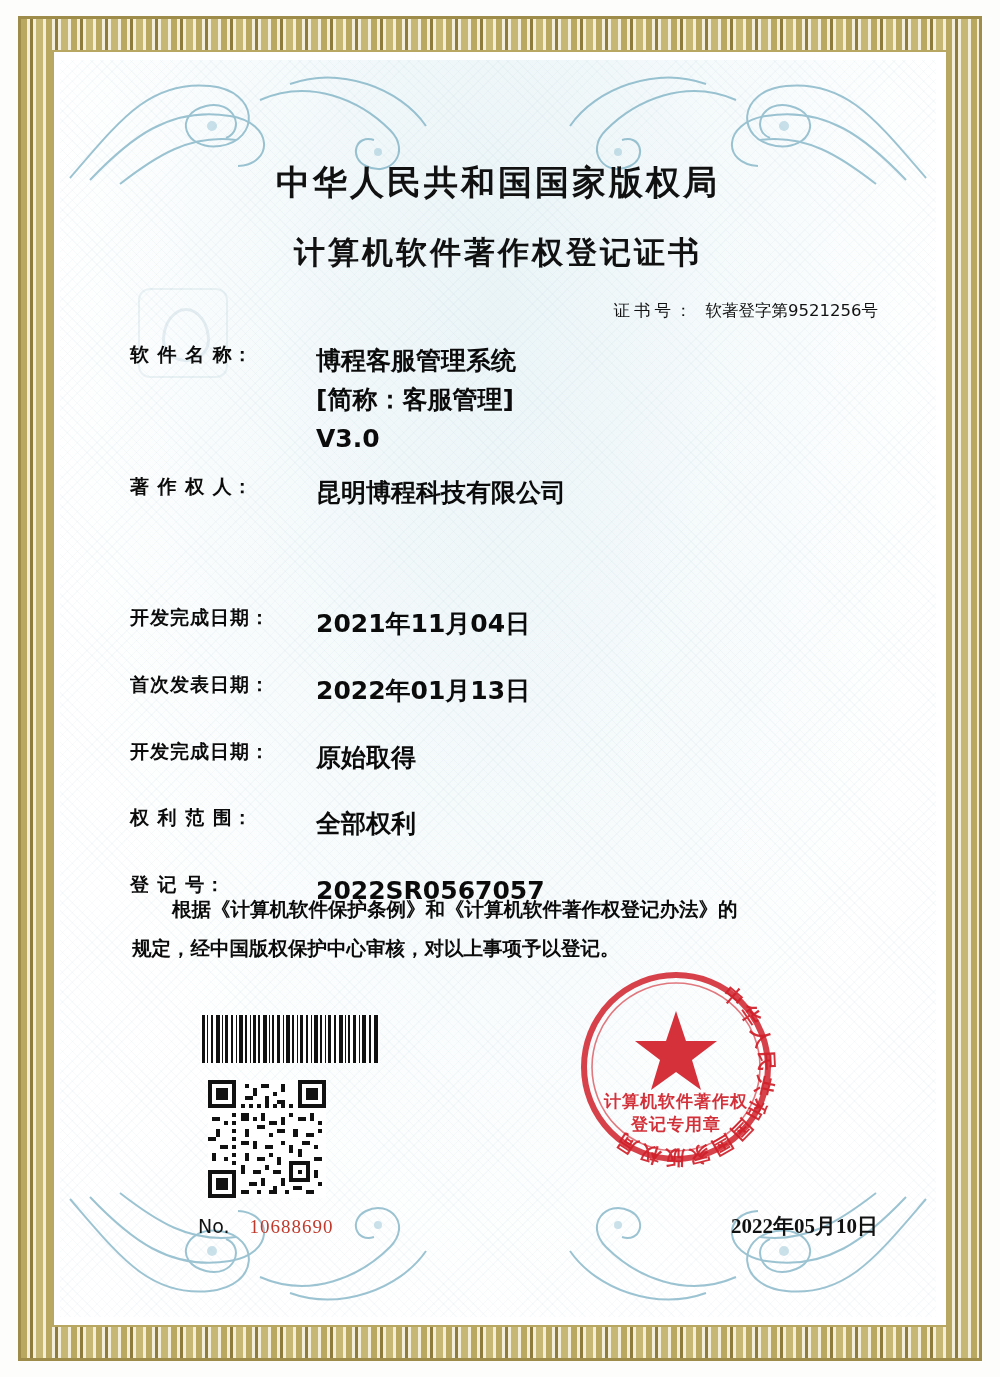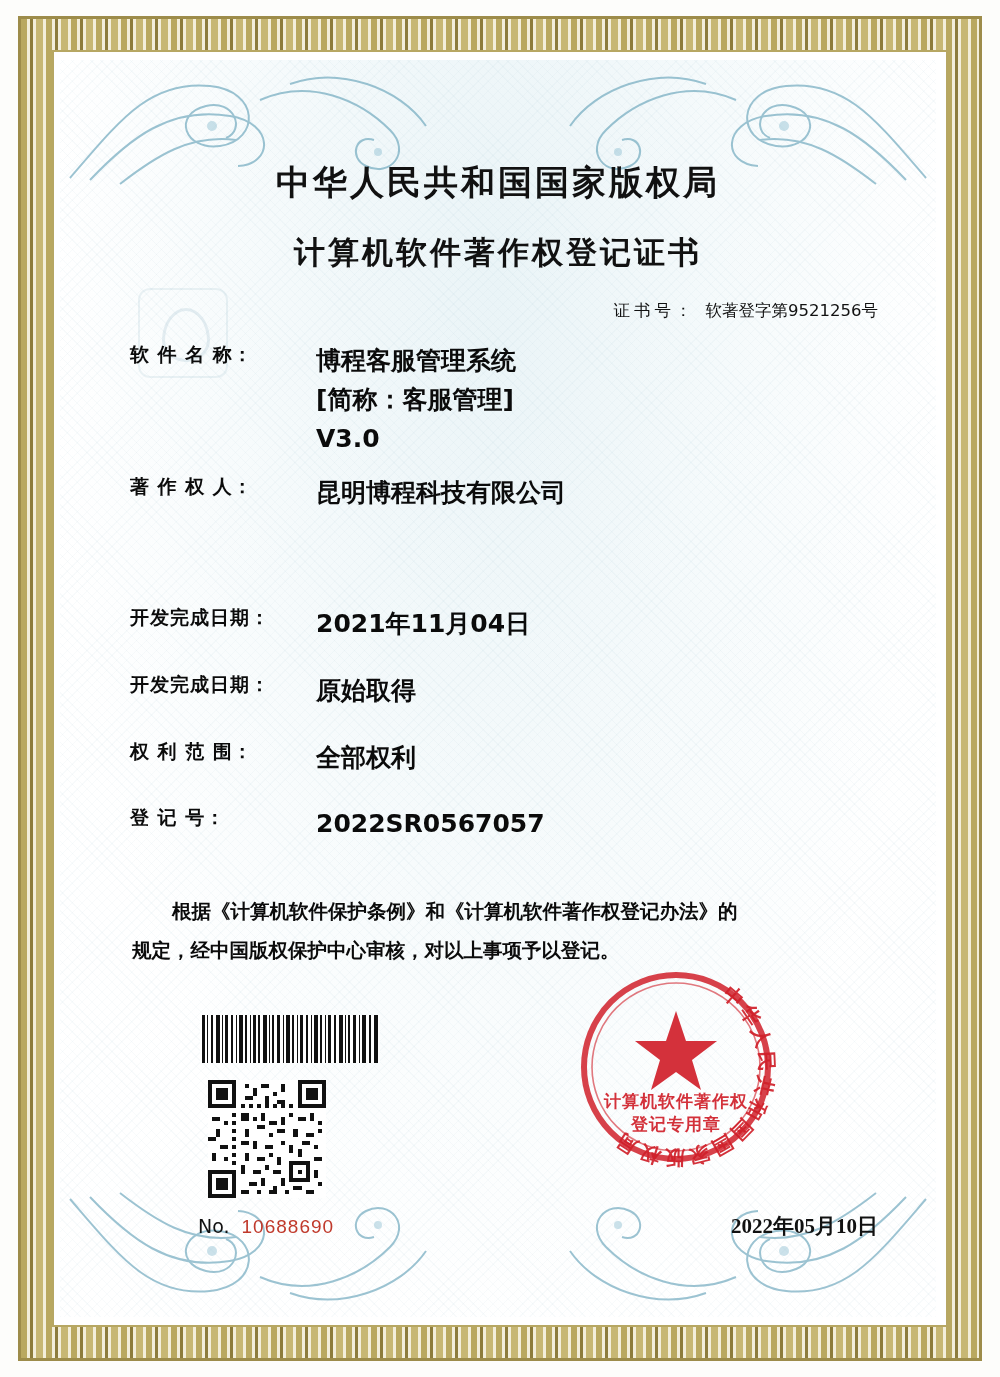--- a/index.html
+++ b/index.html
@@ -131,21 +131,21 @@
   .fvalue .sub { display: block; }
   .gap-lg { height: 64px; }
   .frow.tight { margin-bottom: 28px; }
 
   
   .statement {
     position: absolute;
     top: 832px;
     left: 72px;
     right: 56px;
-    font-family: Liberation Serif, serif;
+    font-family: Liberation Mono, monospace;
     font-size: 19.5px;
     font-weight: 600;
     color: #0b0b0b;
     line-height: 2.0;
     text-align: justify;
   }
   .statement p { margin: 0; }
   .statement .indent { text-indent: 40px; }
 
   
@@ -180,23 +180,23 @@
   .footer-no {
     position: absolute;
     left: 138px;
     top: 1155px;
     font-family: "DejaVu Sans", "Liberation Sans", sans-serif;
     font-size: 19px;
     color: #111;
   }
   .footer-no .num {
     color: #c0392b;
-    font-family: Liberation Sans, sans-serif;
+    font-family: Liberation Serif, serif;
     letter-spacing: 1px;
-    margin-left: 12px;
+    margin-left: 20px;
   }
   .footer-date {
     position: absolute;
     right: 58px;
     top: 1152px;
     font-family: Liberation Serif, serif;
     font-size: 21px;
     font-weight: 600;
     color: #111;
   }
@@ -304,20 +304,24 @@
         <div class="fvalue">昆明博程科技有限公司</div>
       </div>
 
       <div class="gap-lg"></div>
 
       <div class="frow tight">
         <div class="flabel">开发完成日期：</div>
         <div class="fvalue">2021年11月04日</div>
       </div>
 
+      <div class="frow tight">
+        <div class="flabel">首次发表日期：</div>
+        <div class="fvalue">2022年01月13日</div>
+      </div>
 
       <div class="frow tight">
         <div class="flabel">开发完成日期：</div>
         <div class="fvalue">原始取得</div>
       </div>
 
       <div class="frow tight">
         <div class="flabel">权 利 范 围：</div>
         <div class="fvalue">全部权利</div>
       </div>

